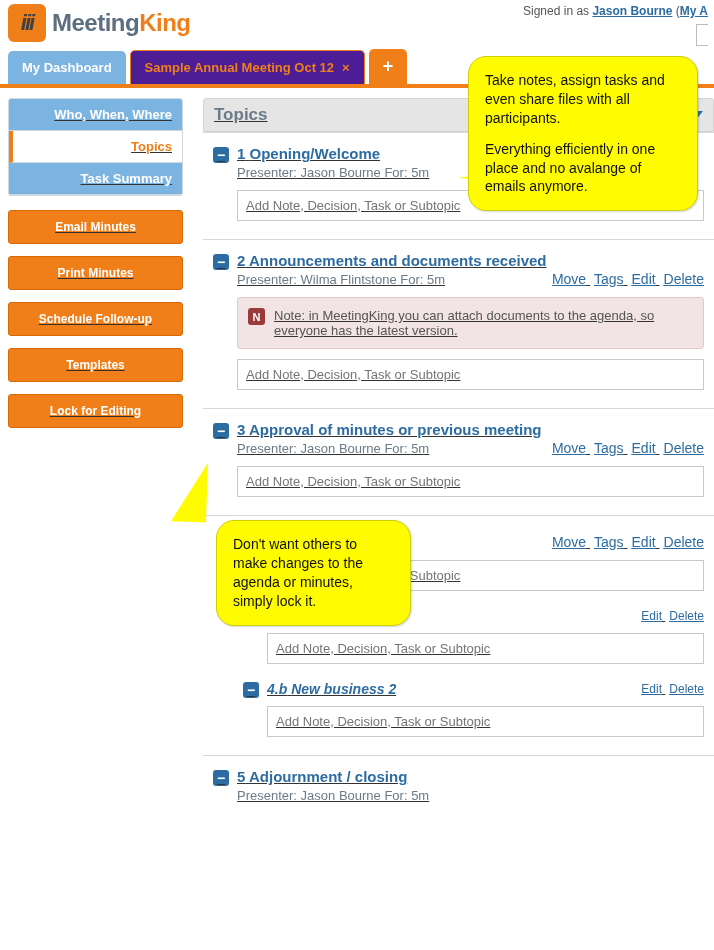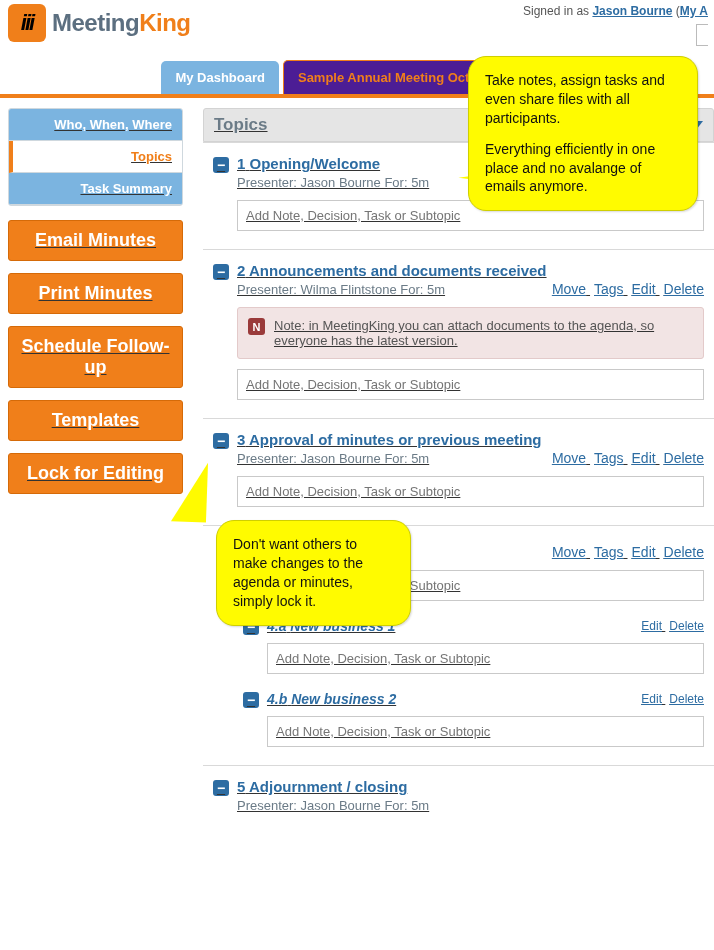--- a/index.html
+++ b/index.html
@@ -4,45 +4,45 @@
 <style>
   * { box-sizing: border-box; }
   html, body { margin: 0; padding: 0; font-family: Arial, Helvetica, sans-serif; font-size: 13px; color: #333; background:#fff; }
   a { color: #2d6ca2; text-decoration: underline; cursor: pointer; }
   .container { width: 714px; height: 950px; position: relative; overflow: hidden; background:#fff; }
 
   
   .topbar { display:flex; align-items:flex-start; justify-content:space-between; padding:4px 6px 0 8px; }
   .logo-wrap { display:flex; align-items:center; gap:6px; }
   .logo-box { width:38px; height:38px; border-radius:6px; background:#f07f1a; display:flex; align-items:center; justify-content:center; }
-  .logo-inner { font-size:22px; font-weight:bold; color:#000000; font-style:italic; letter-spacing:-2px;}
+  .logo-inner { font-size:22px; font-weight:bold; color:#404040; font-style:italic; letter-spacing:-2px;}
   .logo-text { font-size:24px; font-weight:bold; letter-spacing:-0.5px; }
   .logo-text .m { color:#5c6f80; }
   .logo-text .k { color:#f07f1a; }
   .signin { font-size:12px; color:#555; text-align:center; }
   .signin a { font-weight:bold; }
   .search-stub { margin-top:6px; text-align:right; }
   .search-stub .box { display:inline-block; width:12px; height:22px; border:1px solid #bbb; border-right:0; background:#fff; }
 
   
-  .tabstrip { margin-top:10px; padding:0 0 0 8px; display:flex; align-items:flex-end; gap:4px; border-bottom:4px solid #f07f1a;justify-content:center; }
+  .tabstrip { padding:0 0 0 8px; display:flex; align-items:flex-end; gap:4px; border-bottom:4px solid #f07f1a; }
   .tab { border-radius:5px 5px 0 0; padding:9px 14px; font-size:13px; font-weight:bold; cursor:pointer; display:flex; align-items:center; gap:8px; }
   .tab.dash { background:#7bb4e0; color:#fff; }
   .tab.active { background:#4c1d95; border:1px solid #f07f1a; border-bottom:0; color:#f07f1a; }
   .tab .close { color:#f07f1a; font-weight:bold; }
   .tab.plus { background:#f07f1a; color:#fff; padding:7px 14px; font-size:18px; }
 
   
   .body { display:flex; align-items:flex-start; padding:10px 0 0 8px; gap:20px;text-decoration:underline; }
   .sidebar { width:175px; flex:0 0 175px; }
   .navlist { border:1px solid #cfd8de; border-radius:3px; margin-bottom:14px; overflow:hidden; }
   .navitem { padding:8px 10px; text-align:right; font-weight:bold; font-size:13px; cursor:pointer; }
   .navitem.blue { background:#7bb4e0; color:#fff; border-bottom:1px solid #cfd8de; }
   .navitem.sel { background:#fff; color:#f07f1a; border-left:4px solid #f07f1a; border-bottom:1px solid #cfd8de; }
-  .btn-orange { display:block; width:100%; background:#f07f1a; color:#fff; text-align:center; font-weight:bold; font-size:18px; padding:9px 4px; border:1px solid #d56a08; border-radius:3px; margin-bottom:12px; cursor:pointer; }
+  .btn-orange { display:block; width:100%; background:#f07f1a; color:#fff; text-align:center; font-weight:bold; font-size:12px; padding:9px 4px; border:1px solid #d56a08; border-radius:3px; margin-bottom:12px; cursor:pointer; }
 
   
   .main { flex:1; min-width:0; }
   .panel-hdr { background:#e5e5e5; padding:6px 10px; font-size:17px; font-weight:bold; color:#6b7b87; border:1px solid #d3d3d3; border-radius:3px 3px 0 0; display:flex; justify-content:space-between; align-items:center; }
   .blue-tri { width:0; height:0; border-left:7px solid transparent; border-right:7px solid transparent; border-top:9px solid #2d6ca2; }
   .topic { border-top:1px solid #d9d9d9; padding:12px 10px 18px 10px; }
   .topic:first-of-type { border-top:0; }
   .topic-row { display:flex; align-items:flex-start; gap:8px; }
   .collapse-icon { width:16px; height:16px; background:#2d6ca2; border-radius:3px; color:#fff; display:flex; align-items:center; justify-content:center; font-weight:bold; font-size:14px; line-height:1; flex:0 0 16px; margin-top:2px;}
   .topic-title { font-size:15px; font-weight:bold; color:#2d6ca2; }

